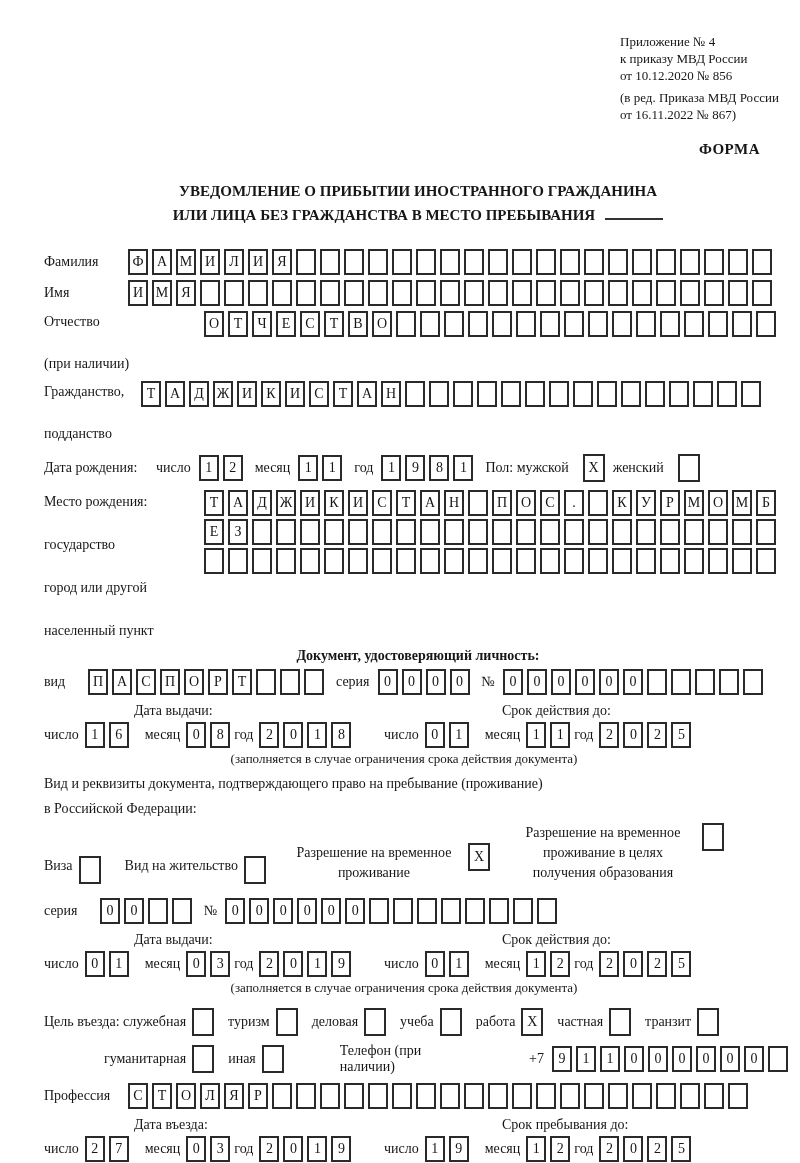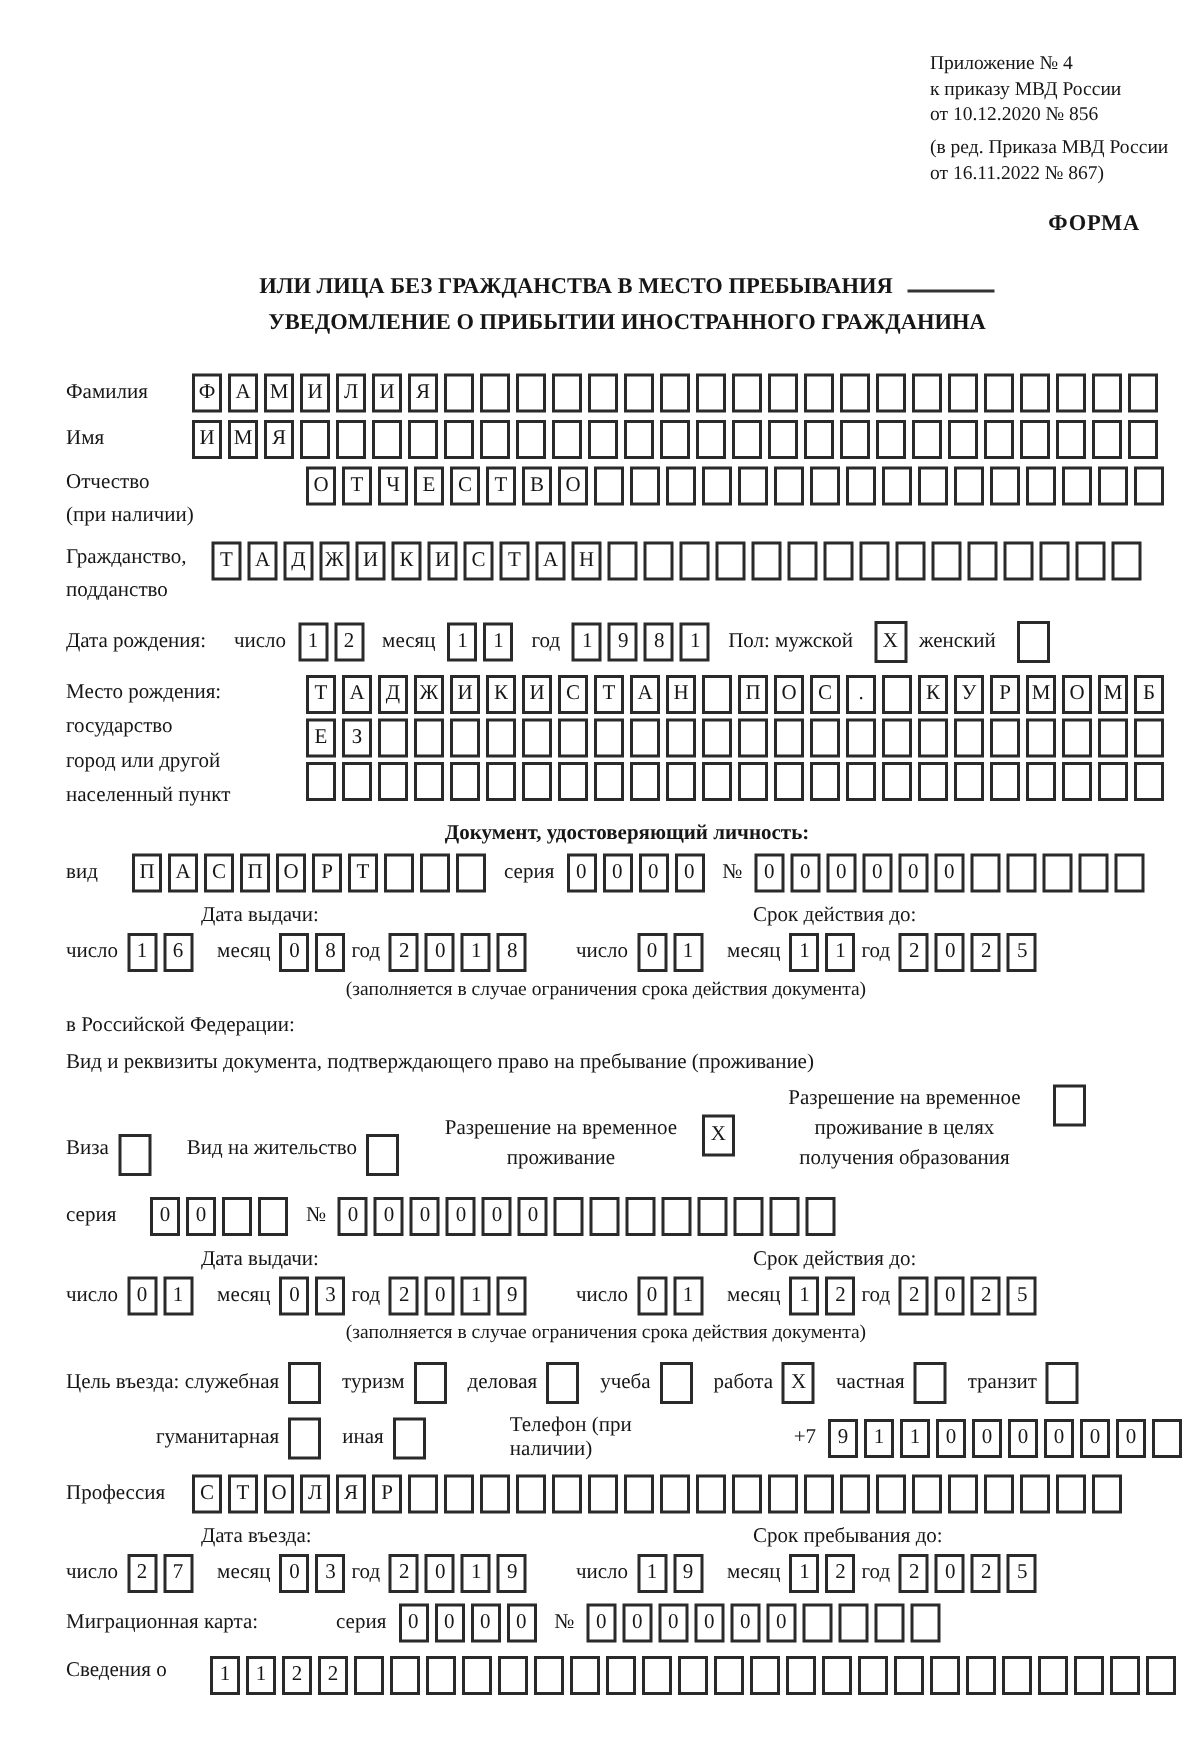--- a/index.html
+++ b/index.html
@@ -27,21 +27,21 @@
   }
   .checkbox{width:22px;height:28px;margin:0 0 0 6px;}
 
   .row{display:flex;align-items:center;margin-top:5px;}
   .row.top{align-items:flex-start;}
   .label{flex:none;}
   .w84{width:84px;}
   .w97{width:97px;}
   .w160{width:160px;}
   .w96{width:96px;}
-  .stack{display:flex;flex-direction:column;line-height:1.6;}
+  .stack{display:flex;flex-direction:column;line-height:1.6;gap:20px;}
   .stackcells .cells{display:flex;margin-bottom:3px;}
 
   .doc-title{font-weight:bold;text-align:center;margin-top:6px;}
 
   .inline-label{flex:none;margin:0 8px;}
 
   
   .dates{display:flex;margin-top:8px;}
   .dg-left{width:340px;flex:none;}
   .dg-right{flex:1;}
@@ -89,24 +89,24 @@
     <div>от 10.12.2020 № 856</div>
     <div class="grp2">
       <div>(в ред. Приказа МВД России</div>
       <div>от 16.11.2022 № 867)</div>
     </div>
   </div>
 
   <div class="forma">ФОРМА</div>
 
   <div class="title">
+    <div>УВЕДОМЛЕНИЕ О ПРИБЫТИИ ИНОСТРАННОГО ГРАЖДАНИНА</div>
     <div>
       <span>ИЛИ ЛИЦА БЕЗ ГРАЖДАНСТВА В МЕСТО ПРЕБЫВАНИЯ</span><span class="blank-line"></span>
     </div>
-    <div>УВЕДОМЛЕНИЕ О ПРИБЫТИИ ИНОСТРАННОГО ГРАЖДАНИНА</div>
   </div>
 
 
   <div class="row" style="margin-top:22px;">
     <span class="label w84">Фамилия</span>
     <span class="cells">
         <span class="cell">Ф</span>
         <span class="cell">А</span>
         <span class="cell">М</span>
         <span class="cell">И</span>
@@ -431,22 +431,22 @@
             <span class="cell">2</span>
             <span class="cell">0</span>
             <span class="cell">2</span>
             <span class="cell">5</span>
           </span>
       </div>
     </div>
   </div>
   <div class="note right">(заполняется в случае ограничения срока действия документа)</div>
 
+  <div class="plain">Вид и реквизиты документа, подтверждающего право на пребывание (проживание)</div>
   <div class="plain">в Российской Федерации:</div>
-  <div class="plain">Вид и реквизиты документа, подтверждающего право на пребывание (проживание)</div>
 
   <div class="options-row">
     <span class="opt">
       <span class="olabel">Виза</span>
       <span class="cell checkbox"></span>
     </span>
     <span class="opt gap24">
       <span class="olabel">Вид на жительство</span>
       <span class="cell checkbox"></span>
     </span>

